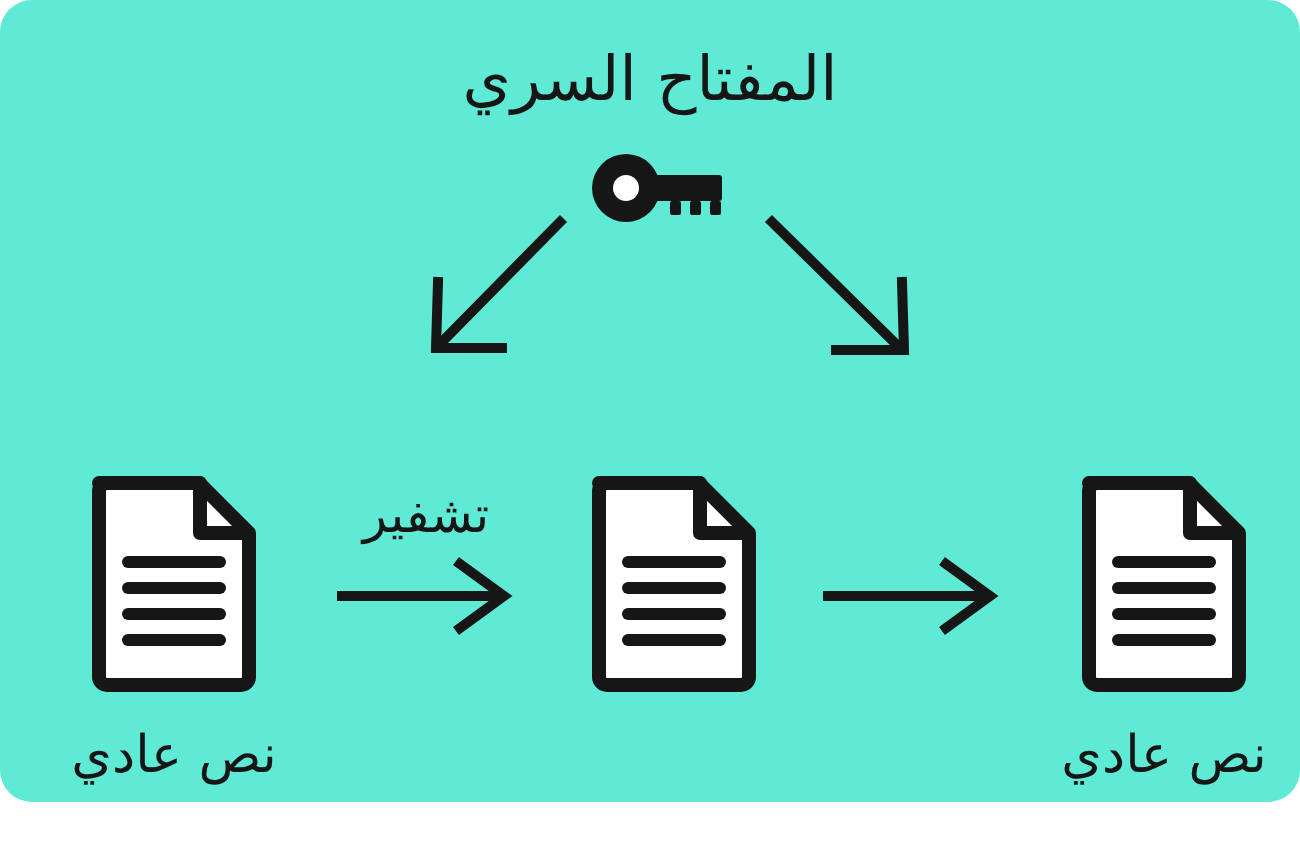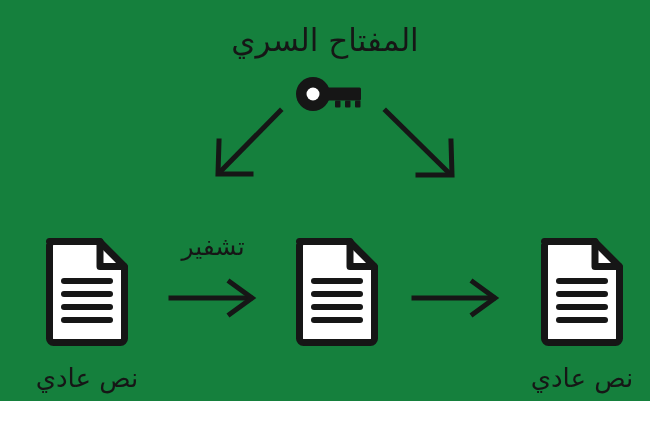--- a/index.html
+++ b/index.html
@@ -8,22 +8,23 @@
     padding: 0;
     background: #ffffff;
   }
   body {
     font-family: "DejaVu Sans", "Liberation Sans", sans-serif;
   }
   #diagram-root {
     position: relative;
     width: 650px;
     height: 401px;
-    background: #15803d;
+    background: #5eead4;
     overflow: hidden;
+    border-radius: 16px;
   }
   .abs { position: absolute; }
 
   
   #secret-key-title {
     left: 0;
     top: 22px;
     width: 650px;
     text-align: center;
     font-size: 31px;
@@ -77,21 +78,21 @@
   
   .process-label {
     width: 170px;
     text-align: center;
     font-size: 25px;
     line-height: 1.2;
     color: #161616;
     direction: rtl;
     white-space: nowrap;
   }
-  #label-encrypt { left: 128px; top: 232px; }
+  #label-encrypt { left: 128px; top: 243px; }
   #label-decrypt { left: 370px; top: 238px; }
 
   
   .h-arrow {
     width: 92px;
     height: 34px;
   }
   #arrow-encrypt { left: 168px; top: 281px; }
   #arrow-decrypt { left: 411px; top: 281px; }
 

